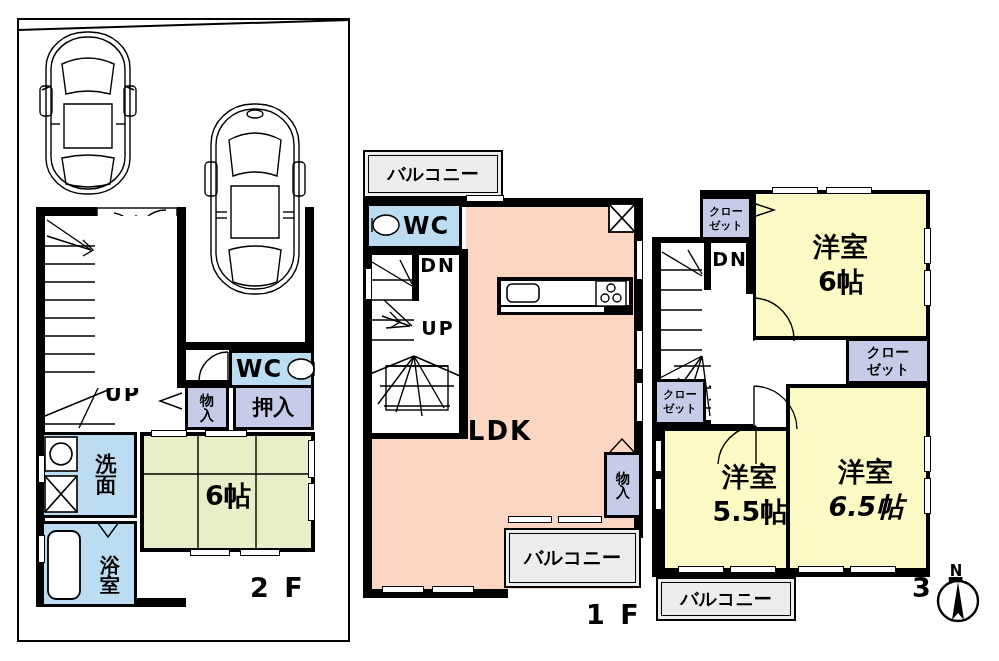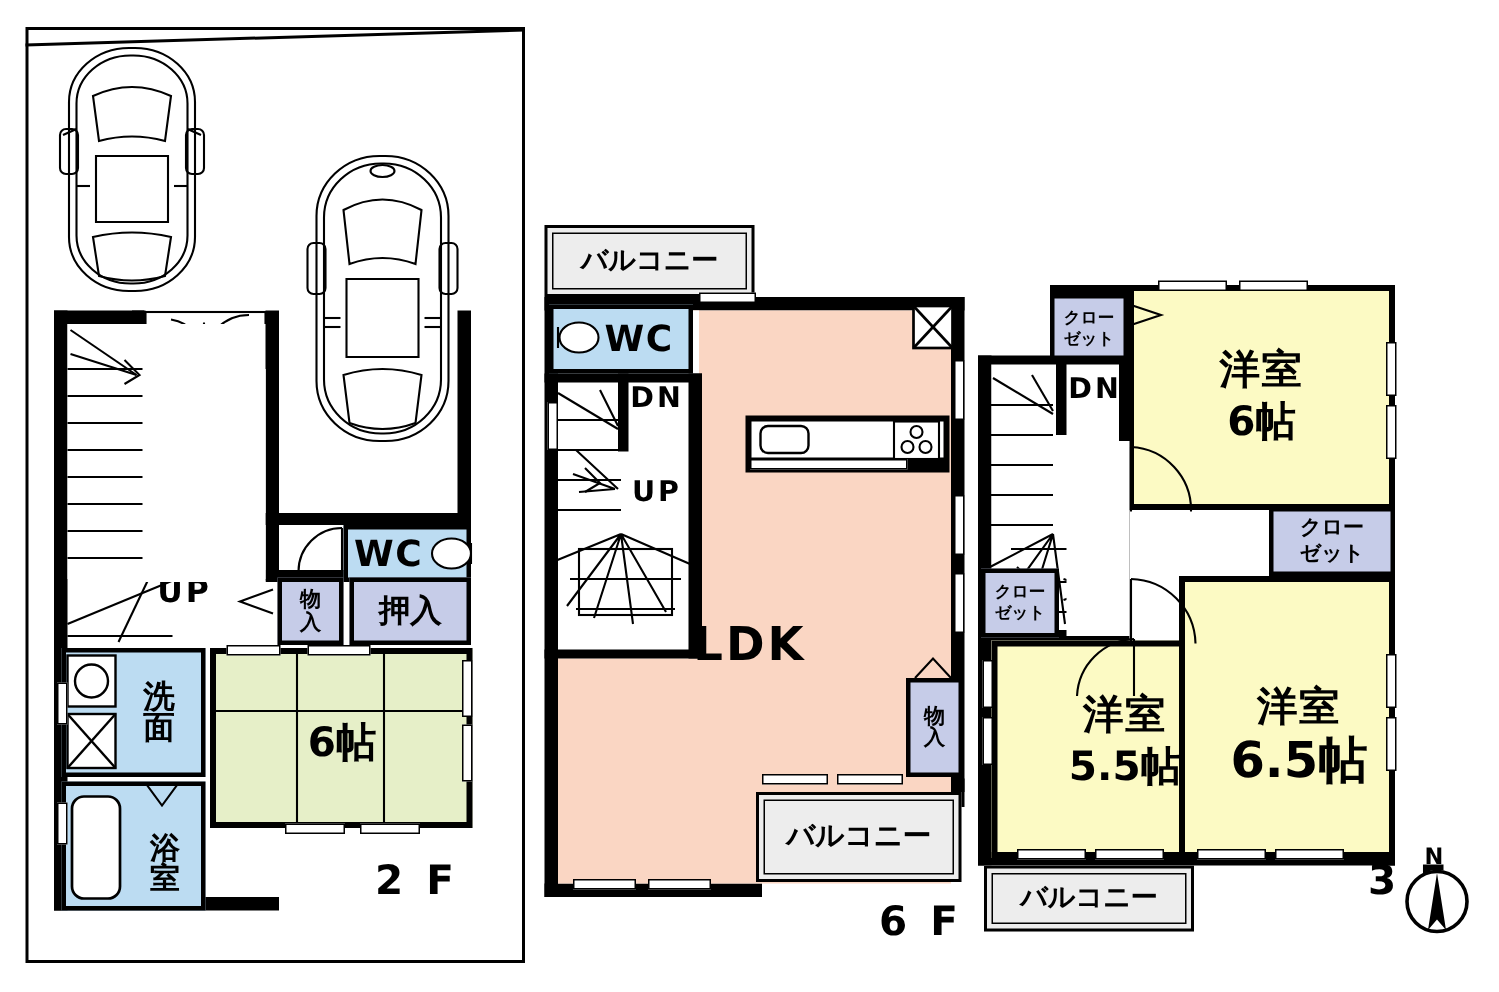--- a/index.html
+++ b/index.html
@@ -264,21 +264,21 @@
     <circle cx="21" cy="17" r="4" fill="#fff" stroke="#000" stroke-width="1.4"></circle>
   </svg>
   <div class="ab" style="left:500px;top:306px;width:105px;height:7px;background:#fff;border:1px solid #000;"></div>
 
   <svg class="ab" style="left:608px;top:203px;width:28px;height:30px;">
     <rect x="1" y="1" width="26" height="28" fill="#fff" stroke="#000" stroke-width="1.8"></rect>
     <line x1="1" y1="1" x2="27" y2="29" stroke="#000" stroke-width="1.8"></line>
     <line x1="27" y1="1" x2="1" y2="29" stroke="#000" stroke-width="1.8"></line>
   </svg>
 
-  <div class="lbl" style="left:440px;top:414px;width:120px;height:34px;font-size:31px;letter-spacing:2px;">LDK</div>
+  <div class="lbl" style="left:440px;top:414px;width:120px;height:34px;font-size:26px;letter-spacing:2px;">LDK</div>
 
   <div class="room" style="left:604px;top:452px;width:38px;height:66px;background:#C6CCE8;border:3px solid #000;"></div>
   <div class="lbl" style="left:604px;top:455px;width:38px;height:60px;font-size:14px;">物
 入</div>
   <svg class="ab" style="left:609px;top:437px;width:26px;height:16px;">
     <path class="stk1" d="M1,15 L13,2 L25,15"></path>
   </svg>
 
   <div class="thin" style="left:504px;top:528px;width:137px;height:60px;background:#EDEDED;"></div>
   <div class="thin" style="left:509px;top:533px;width:127px;height:50px;border-width:1.5px;background:#EDEDED;"></div>
@@ -287,21 +287,21 @@
   <div class="wall" style="left:636px;top:240px;width:5px;height:38px;background:#fff;border:1px solid #000;"></div>
   <div class="wall" style="left:636px;top:330px;width:5px;height:38px;background:#fff;border:1px solid #000;"></div>
   <div class="wall" style="left:636px;top:382px;width:5px;height:38px;background:#fff;border:1px solid #000;"></div>
   <div class="wall" style="left:365px;top:268px;width:5px;height:30px;background:#fff;border:1px solid #000;"></div>
   <div class="wall" style="left:382px;top:586px;width:40px;height:5px;background:#fff;border:1px solid #000;"></div>
   <div class="wall" style="left:432px;top:586px;width:40px;height:5px;background:#fff;border:1px solid #000;"></div>
   <div class="wall" style="left:508px;top:516px;width:42px;height:5px;background:#fff;border:1px solid #000;"></div>
   <div class="wall" style="left:558px;top:516px;width:42px;height:5px;background:#fff;border:1px solid #000;"></div>
   <div class="wall" style="left:466px;top:195px;width:36px;height:5px;background:#fff;border:1px solid #000;"></div>
 
-  <div class="floor-tag" style="left:586px;top:599px;">6 F</div>
+  <div class="floor-tag" style="left:586px;top:599px;">1 F</div>
 
   <div class="wall" style="left:652px;top:237px;width:9px;height:340px;"></div>
   <div class="wall" style="left:700px;top:190px;width:230px;height:9px;"></div>
   <div class="wall" style="left:921px;top:190px;width:9px;height:387px;"></div>
   <div class="wall" style="left:652px;top:568px;width:278px;height:9px;"></div>
 
   <div class="room" style="left:752px;top:190px;width:178px;height:150px;background:#FCFAC4;border:4px solid #000;"></div>
   <div class="lbl" style="left:785px;top:230px;width:112px;height:34px;font-size:27px;letter-spacing:1px;">洋室</div>
   <div class="lbl" style="left:785px;top:265px;width:112px;height:34px;font-size:27px;">6帖</div>
 
@@ -352,21 +352,21 @@
       </g>
   </svg>
 
   <div class="room" style="left:661px;top:427px;width:175px;height:145px;background:#FCFAC4;border:4px solid #000;"></div>
   <div class="lbl" style="left:690px;top:460px;width:120px;height:34px;font-size:27px;letter-spacing:1px;">洋室</div>
   <div class="lbl" style="left:688px;top:495px;width:124px;height:34px;font-size:27px;">5.5帖</div>
 
   <div class="room" style="left:836px;top:384px;width:94px;height:188px;background:#FCFAC4;border:4px solid #000;"></div>
   <div class="room" style="left:786px;top:384px;width:144px;height:188px;background:#FCFAC4;border:4px solid #000;"></div>
   <div class="lbl" style="left:806px;top:455px;width:120px;height:34px;font-size:27px;letter-spacing:1px;">洋室</div>
-  <div class="lbl" style="left:804px;top:490px;width:124px;height:34px;font-size:33px;">6.5帖</div>
+  <div class="lbl" style="left:804px;top:490px;width:124px;height:34px;font-size:27px;font-style:italic;">6.5帖</div>
 
   <svg class="ab" style="left:752px;top:296px;width:44px;height:48px;">
     <g class="stk1">
         <path d="M2,2 A42,42 0 0 1 42,45"></path>
         <line x1="2" y1="2" x2="2" y2="45"></line>
       </g>
   </svg>
   <svg class="ab" style="left:752px;top:384px;width:48px;height:48px;">
     <g class="stk1">
         <path d="M2,2 A44,44 0 0 1 45,45"></path>

